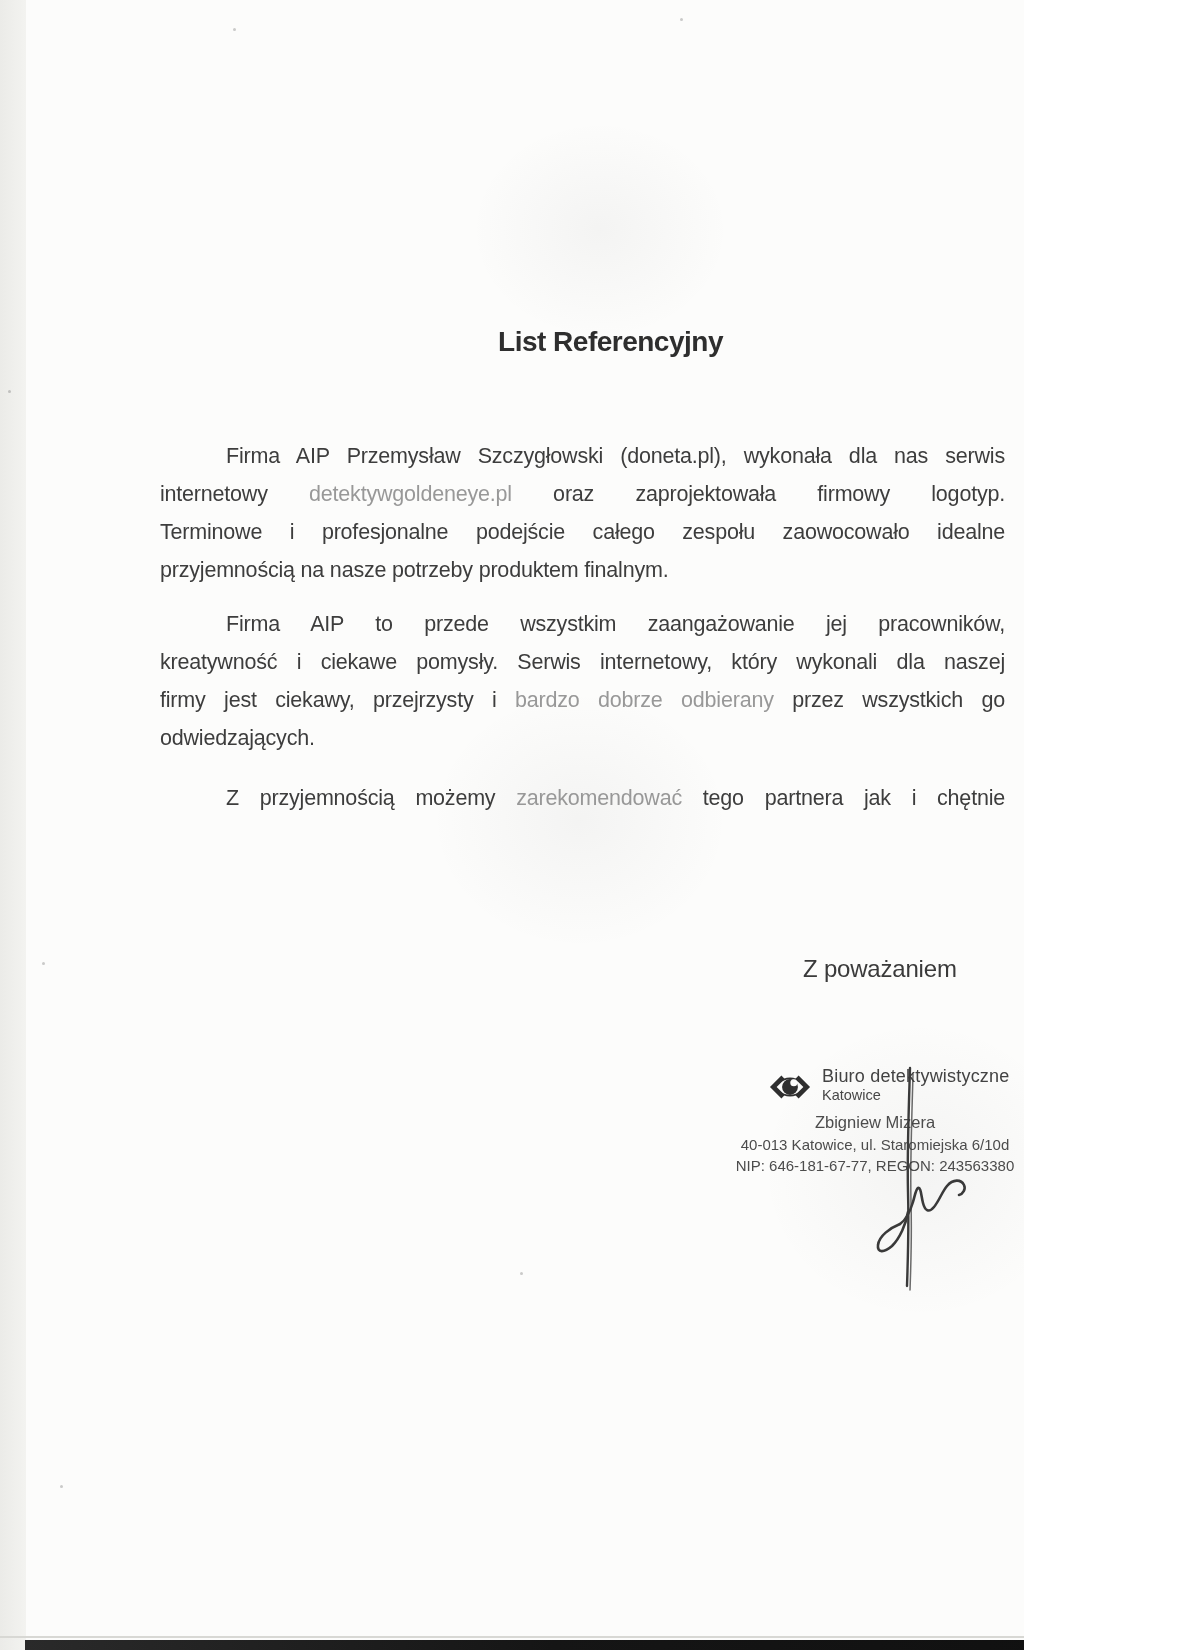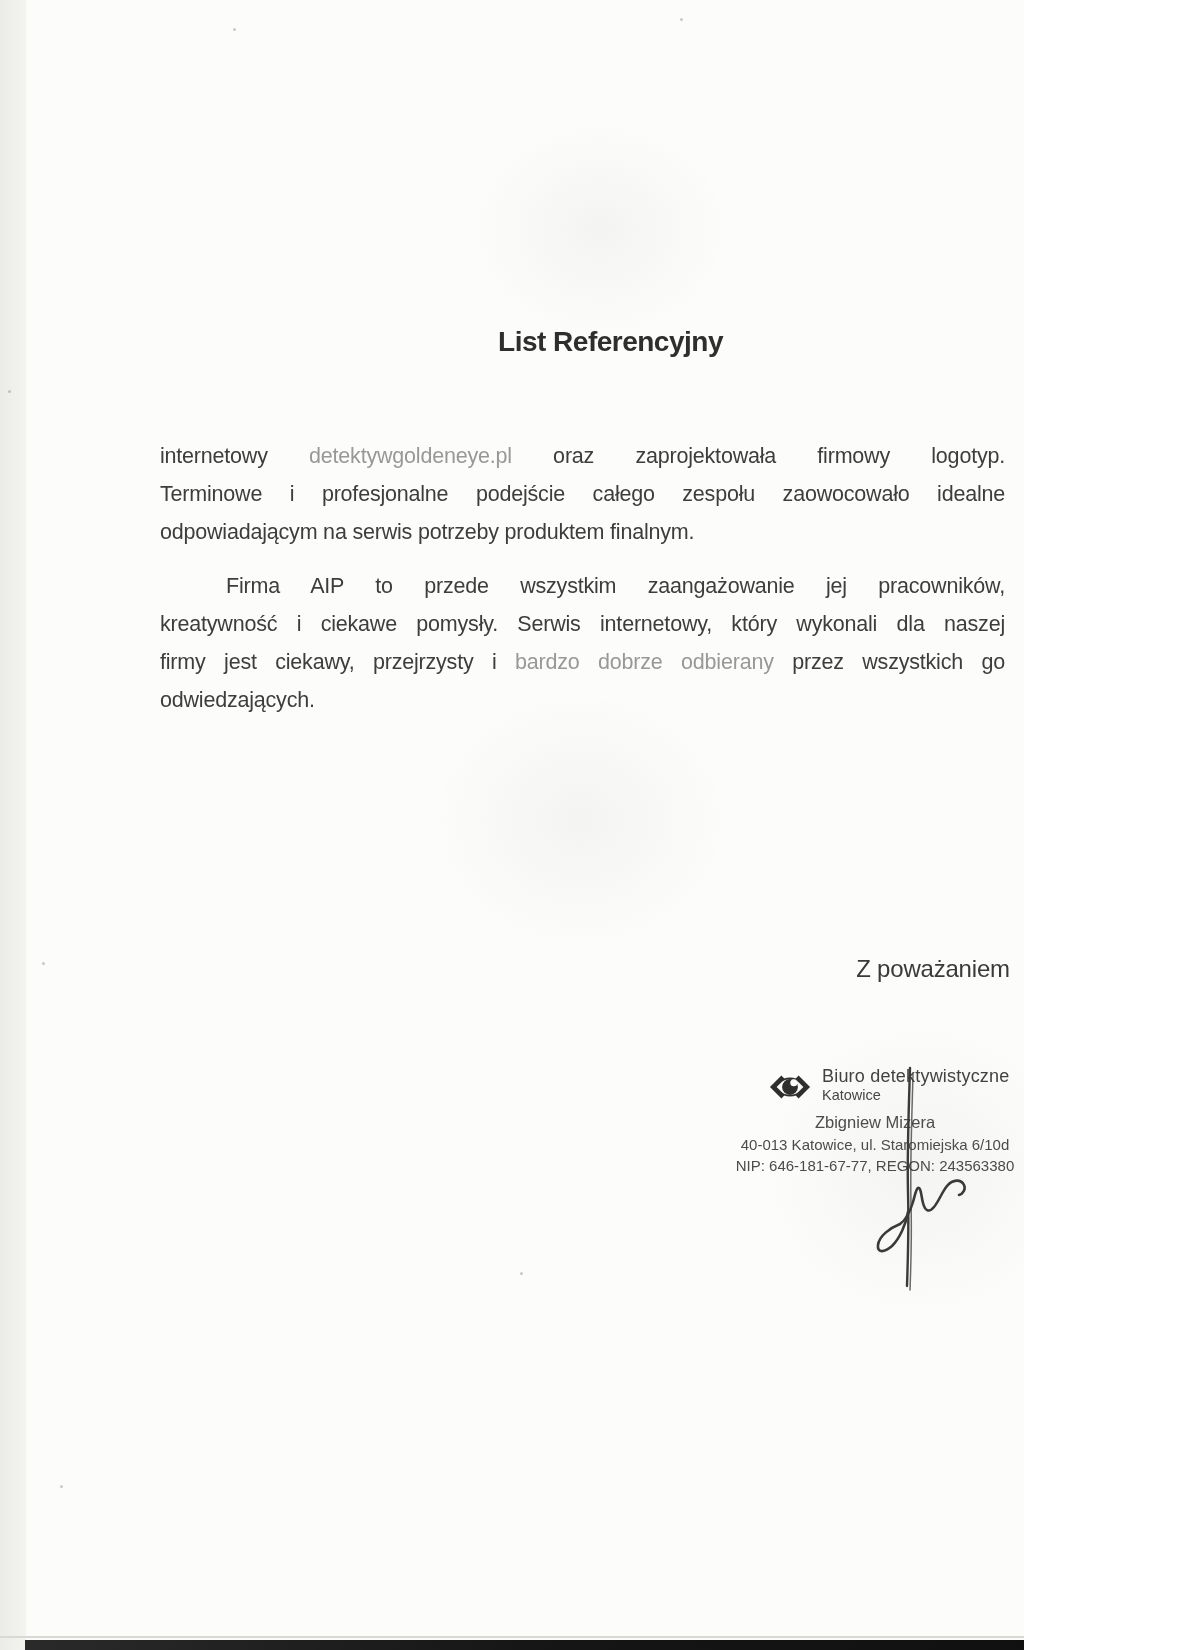--- a/index.html
+++ b/index.html
@@ -60,21 +60,21 @@
     color: #3d3d3d;
   }
   .para.p1 { margin-bottom: 16px; }
   .para.p2 { margin-bottom: 22px; }
   .line.j { text-align: justify; text-align-last: justify; }
   .line.indent { padding-left: 66px; }
   .faded { color: #989898; }
   
   .closing {
     position: absolute; left: 803px; top: 955px; width: 260px;
-    text-align: center;
+    text-align: left;
     font-size: 24px; color: #3a3a3a; letter-spacing: -0.2px;
   }
   
   .stamp {
     position: absolute; left: 733px; top: 1064px; width: 284px;
     color: #4a4a4a;
   }
   .stamp-row1 { display: flex; align-items: flex-start; padding-left: 36px; }
   .eye-icon { flex: 0 0 auto; margin-top: 10px; margin-right: 11px; }
   .stamp-name-col { display: flex; flex-direction: column; }
@@ -104,33 +104,35 @@
   <div class="speck" style="left:520px; top:1272px;"></div>
   <div class="speck" style="left:42px; top:962px;"></div>
   <div class="speck" style="left:1180px; top:1628px; background:rgba(90,90,90,.55);"></div>
   <div class="speck" style="left:1188px; top:1622px; background:rgba(90,90,90,.45);"></div>
 
   <div class="title">List Referencyjny</div>
 
   <div class="body-text">
 
     <div class="para p1">
+      <div class="line j indent"><span>Firma AIP Przemysław Szczygłowski (doneta.pl), wykonała dla nas serwis</span></div>
       <div class="line j"><span>internetowy </span><span class="faded">detektywgoldeneye.pl</span><span> oraz zaprojektowała firmowy logotyp.</span></div>
       <div class="line j"><span>Terminowe i profesjonalne podejście całego zespołu zaowocowało idealne</span></div>
-      <div class="line"><span>odpowiadającym na serwis potrzeby produktem finalnym.</span></div>
+      <div class="line"><span>przyjemnością na nasze potrzeby produktem finalnym.</span></div>
     </div>
 
     <div class="para p2">
       <div class="line j indent"><span>Firma AIP to przede wszystkim zaangażowanie jej pracowników,</span></div>
       <div class="line j"><span>kreatywność i ciekawe pomysły. Serwis internetowy, który wykonali dla naszej</span></div>
       <div class="line j"><span>firmy jest ciekawy, przejrzysty i </span><span class="faded">bardzo dobrze odbierany</span><span> przez wszystkich go</span></div>
       <div class="line"><span>odwiedzających.</span></div>
     </div>
 
     <div class="para p3">
+      <div class="line j indent"><span>Z przyjemnością możemy </span><span class="faded">zarekomendować</span><span> tego partnera jak i chętnie</span></div>
     </div>
 
   </div>
 
   <div class="closing">Z poważaniem</div>
 
   <div class="stamp">
     <div class="stamp-row1">
       <svg class="eye-icon" width="42" height="26" viewBox="0 0 44 26">
         <path d="M13,1 L16.5,4.5 L8,13 L16.5,21.5 L13,25 L1,13 Z" fill="#2f2f2f"></path>

